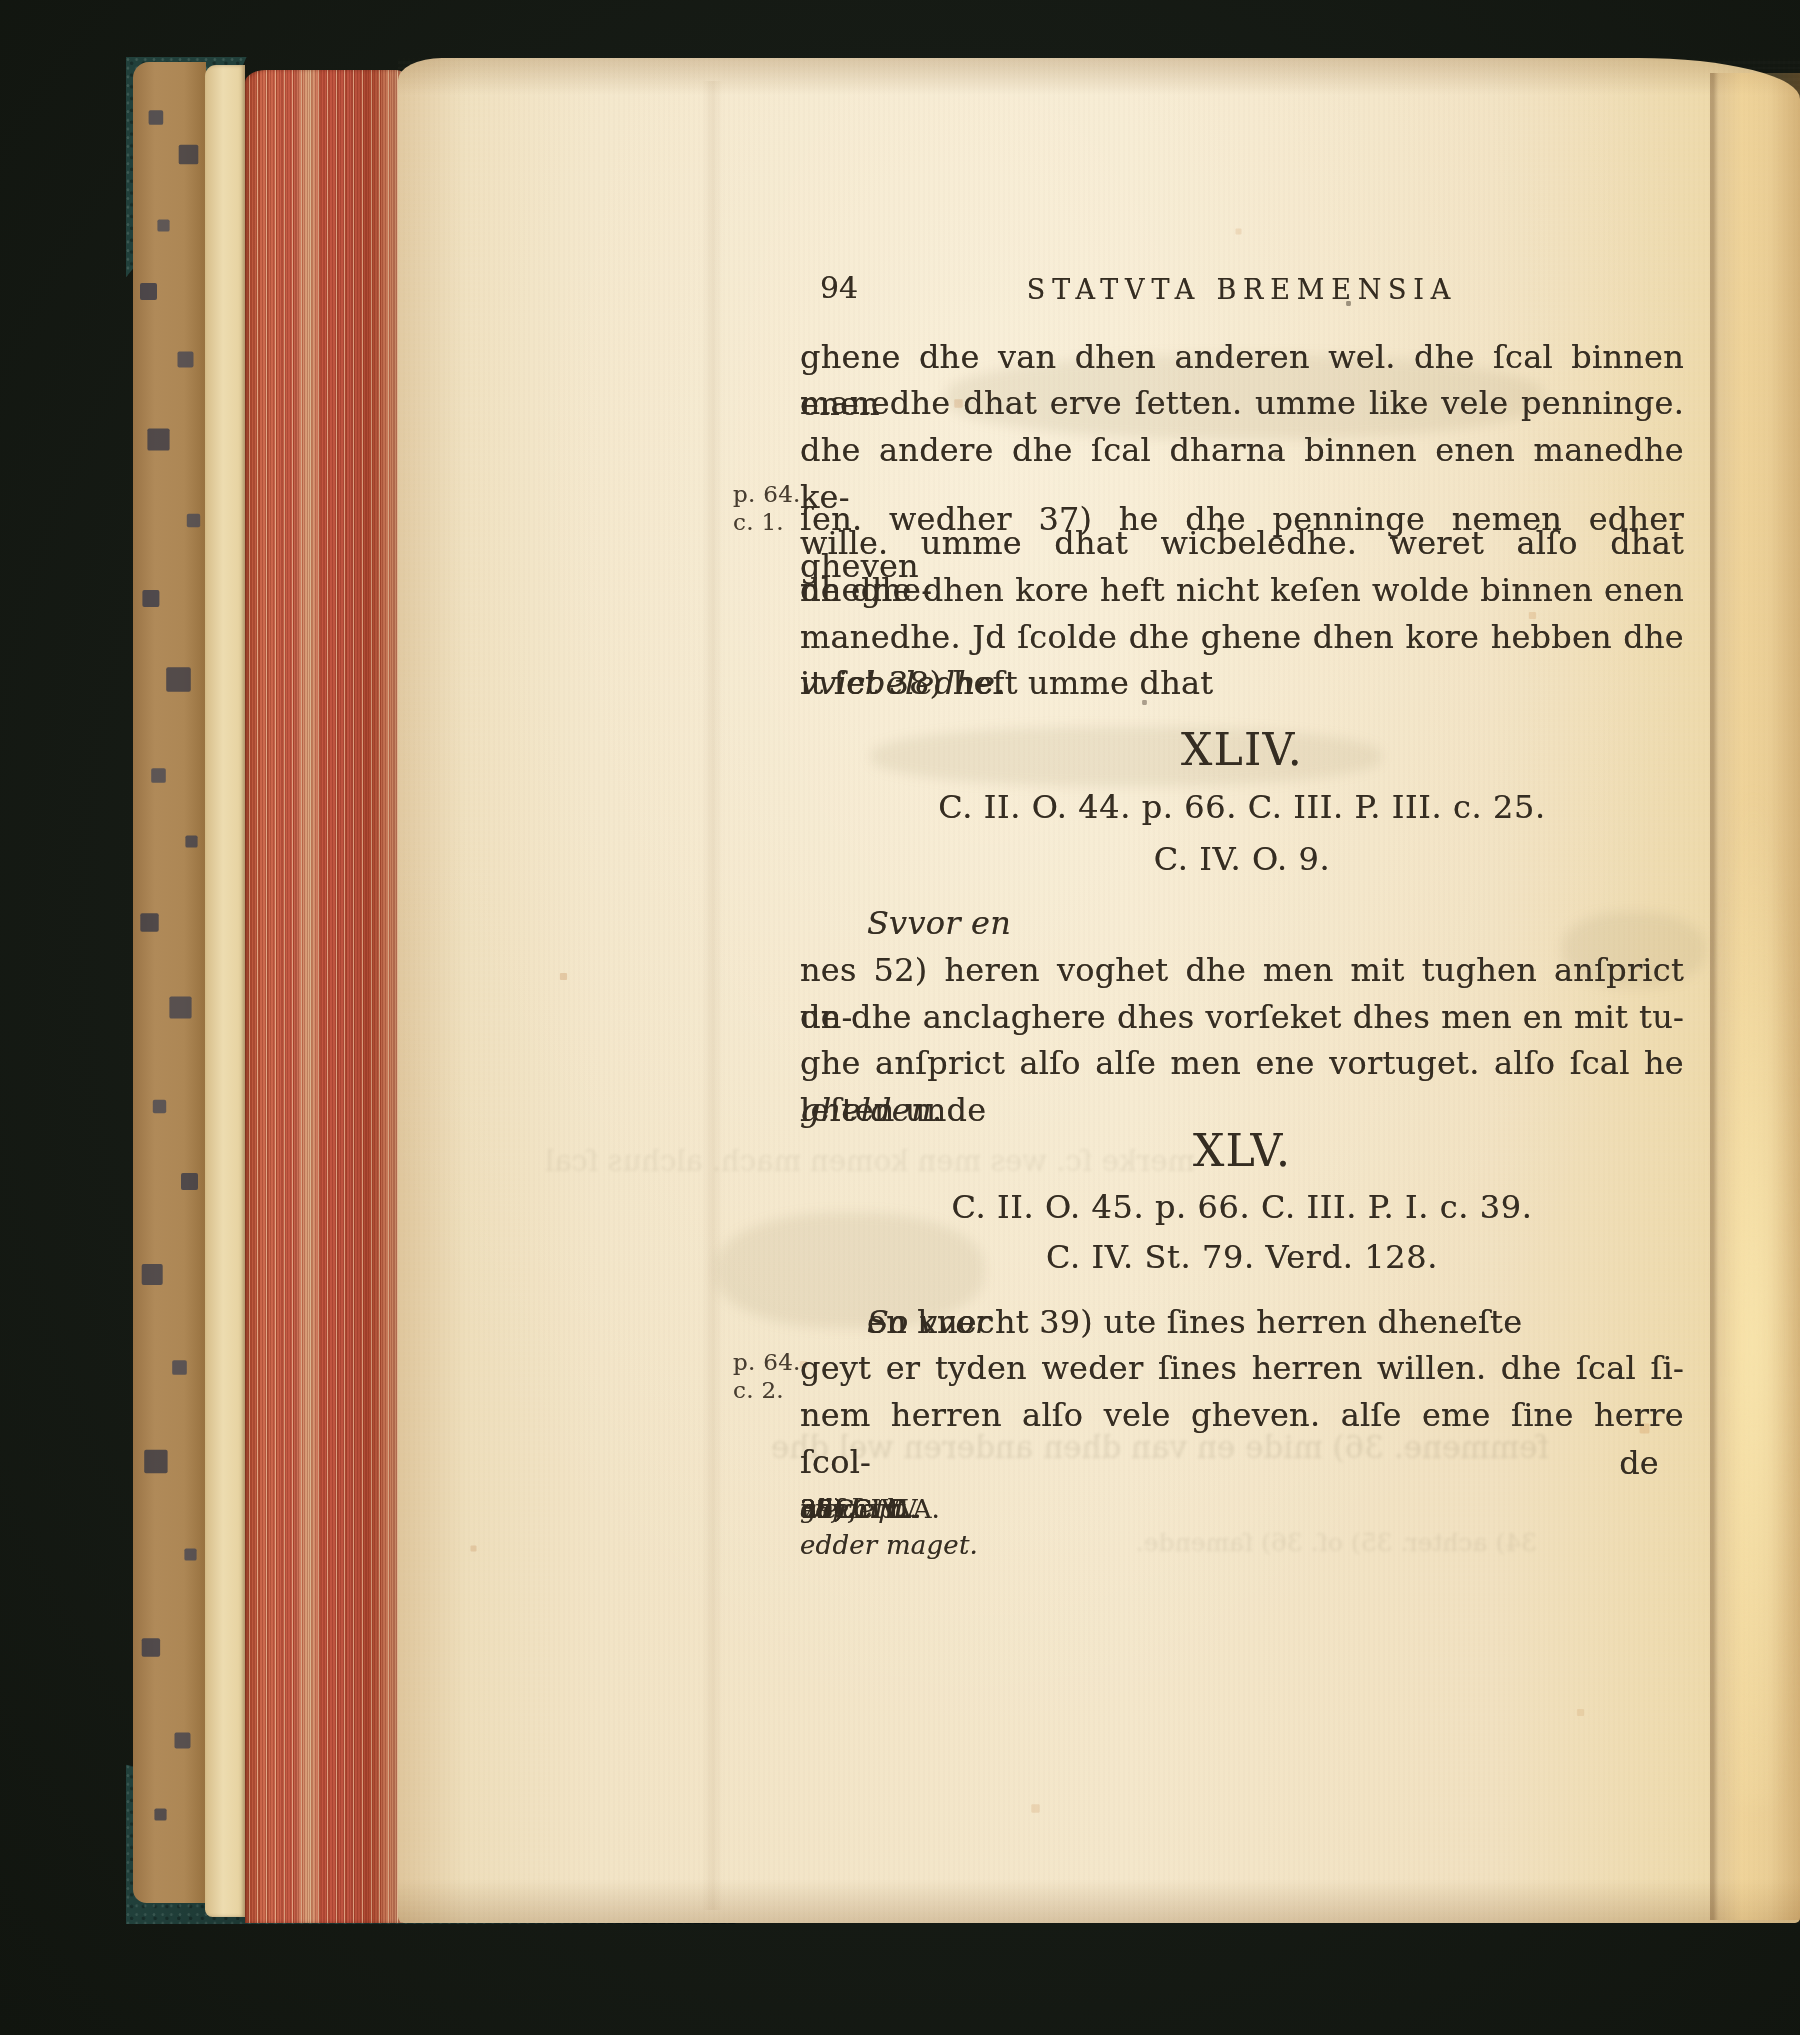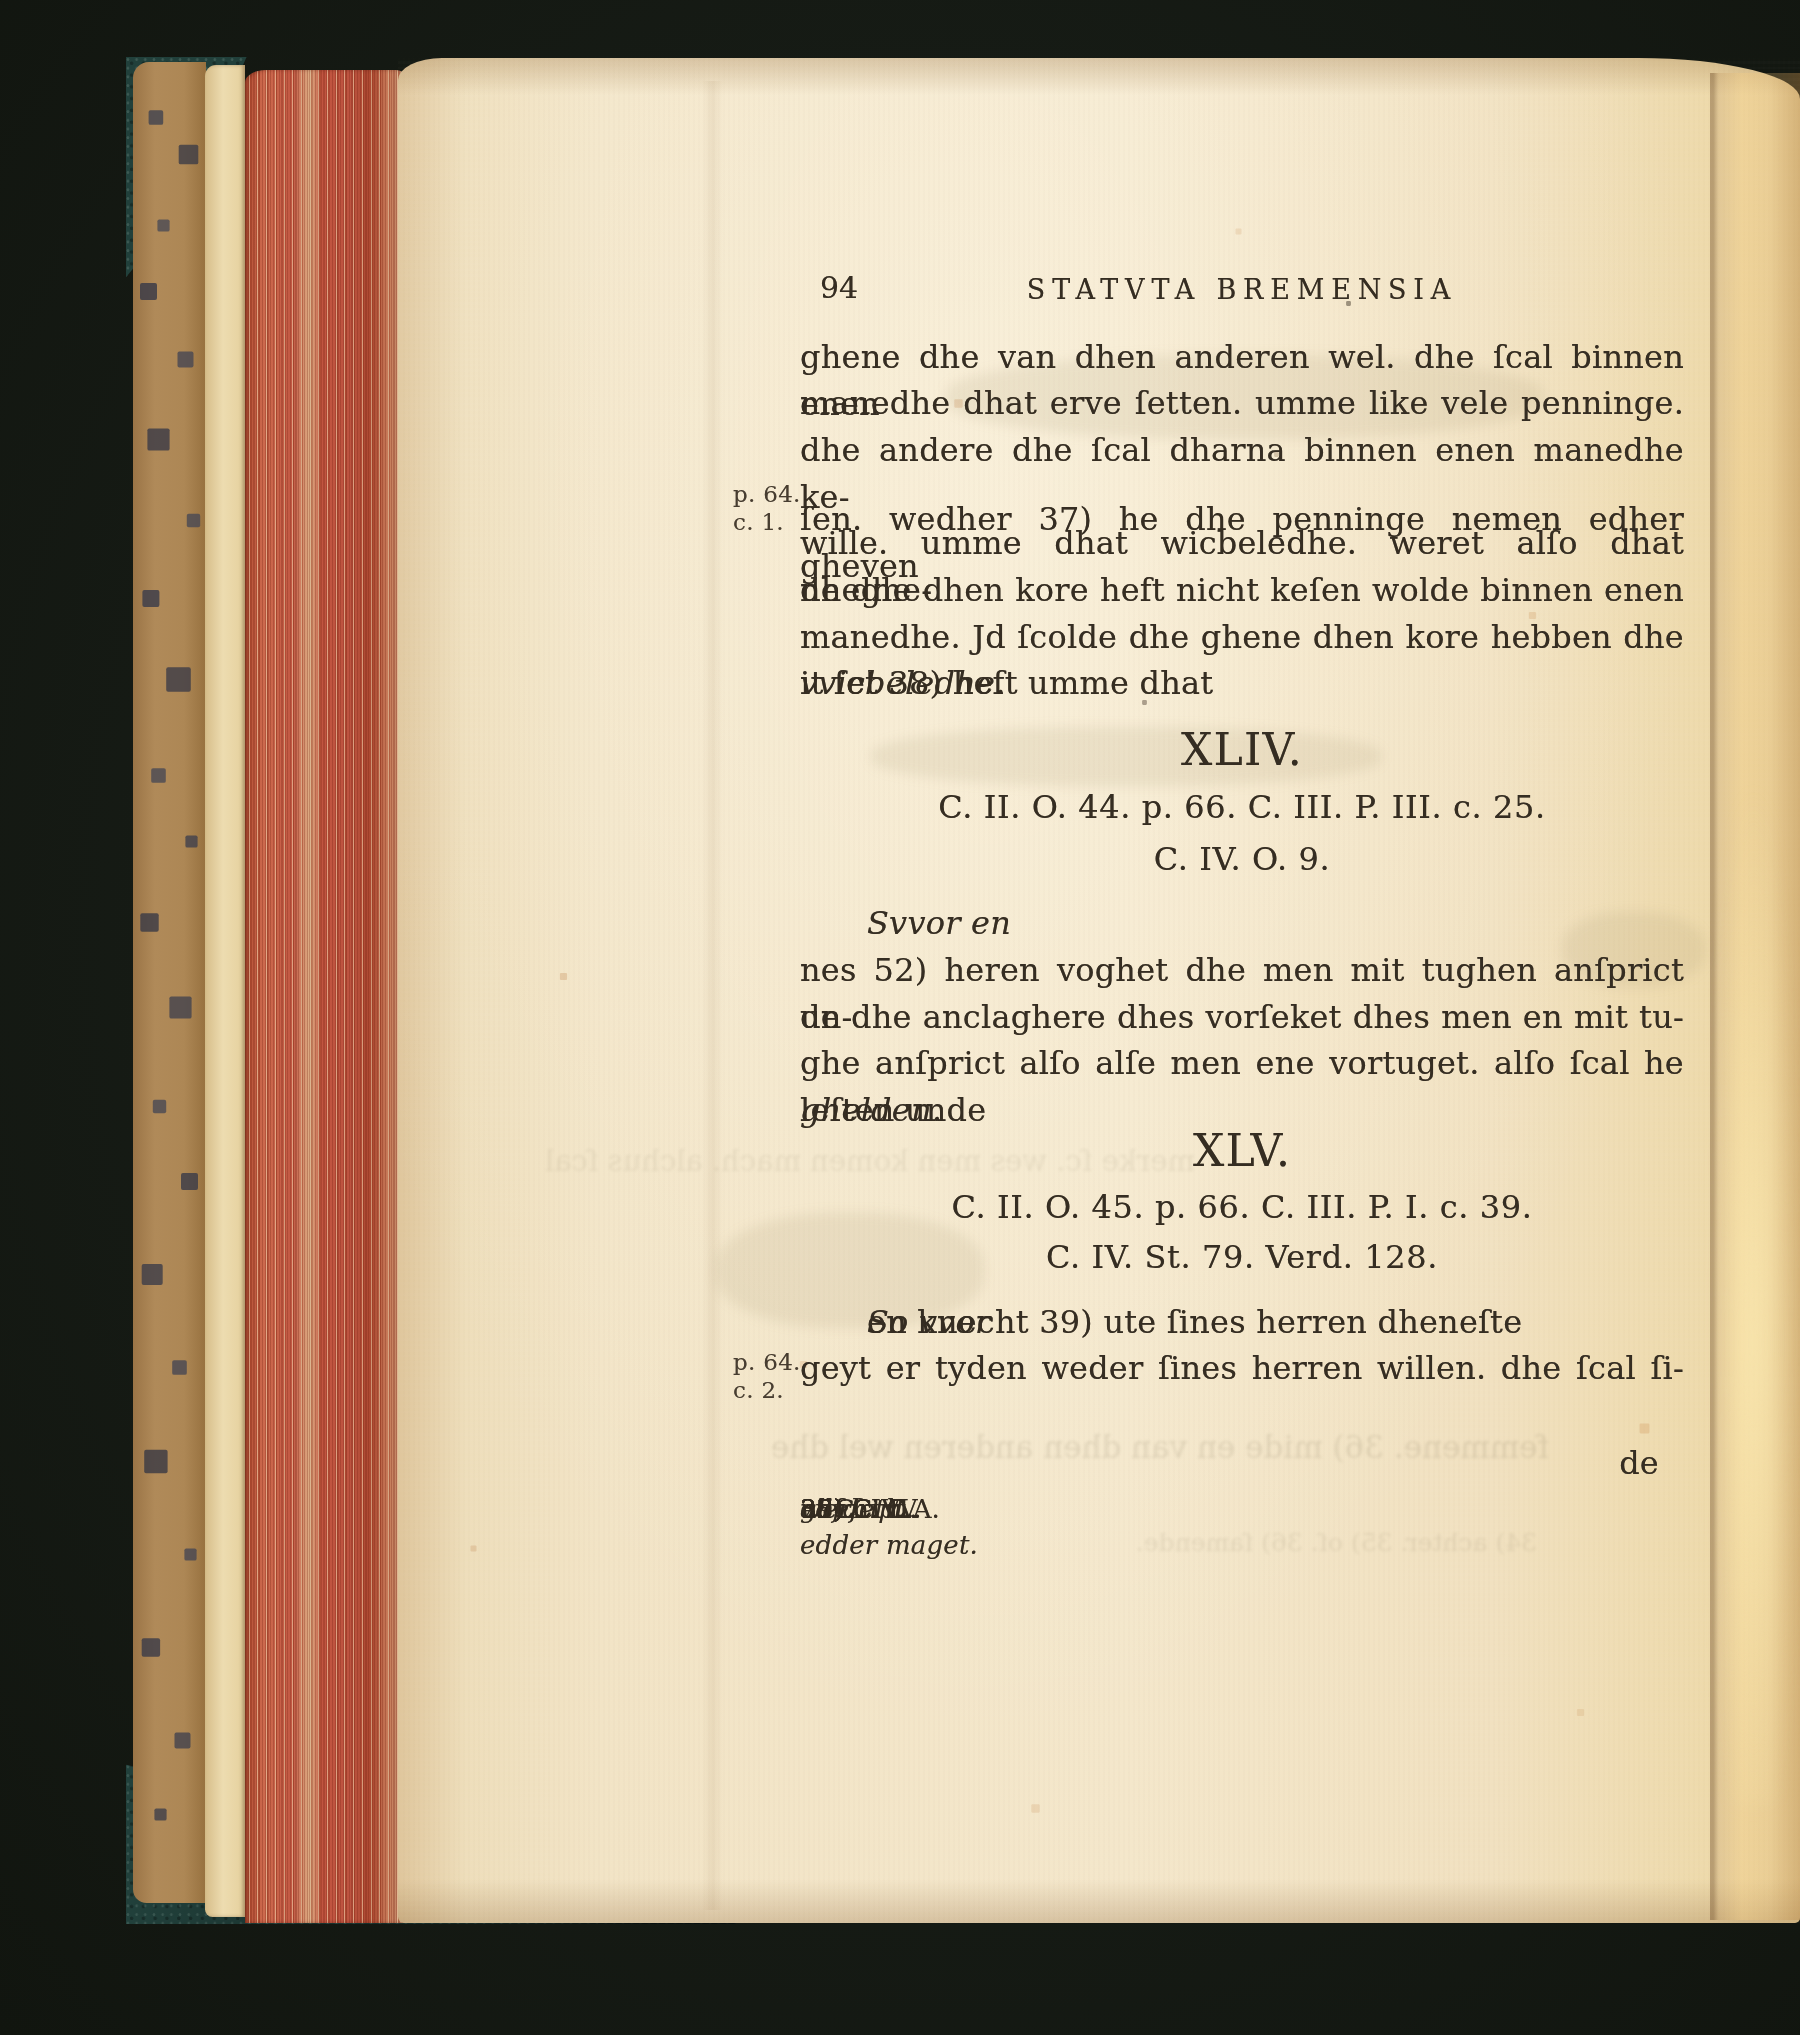--- a/index.html
+++ b/index.html
@@ -168,20 +168,21 @@
 
   <div class="ink sec-head" style="top:1125px;">XLV.</div>
   <div class="ink cite" style="top:1187px;">C. II. O. 45. p. 66.  C. III. P. I. c. 39.</div>
   <div class="ink cite" style="top:1237px;">C. IV. St. 79. Verd. 128.</div>
 
   <div class="ink bl just indent" style="top:1299px;">
       <span class="it">So vvor</span>
       <span> en knecht 39) ute ſines herren dheneſte</span>
     </div>
   <div class="ink bl just" style="top:1345px;">geyt er tyden weder ſines herren willen. dhe ſcal ſi-</div>
+  <div class="ink bl just" style="top:1392px;">nem herren alſo vele gheven. alſe eme ſine herre ſcol-</div>
   <div class="ink bl rgt" style="top:1440px;width:859px;">de</div>
 
   <div class="ink fn just" style="top:1492px;">
       <span>37) C. IV. </span>
       <span class="it">wer.</span>
       <span>  38) C. II. </span>
       <span class="it">gheſeth.</span>
       <span>  39) h. C. </span>
       <span class="it">adſcript.</span>
       <span> et C. IV. A.</span>

